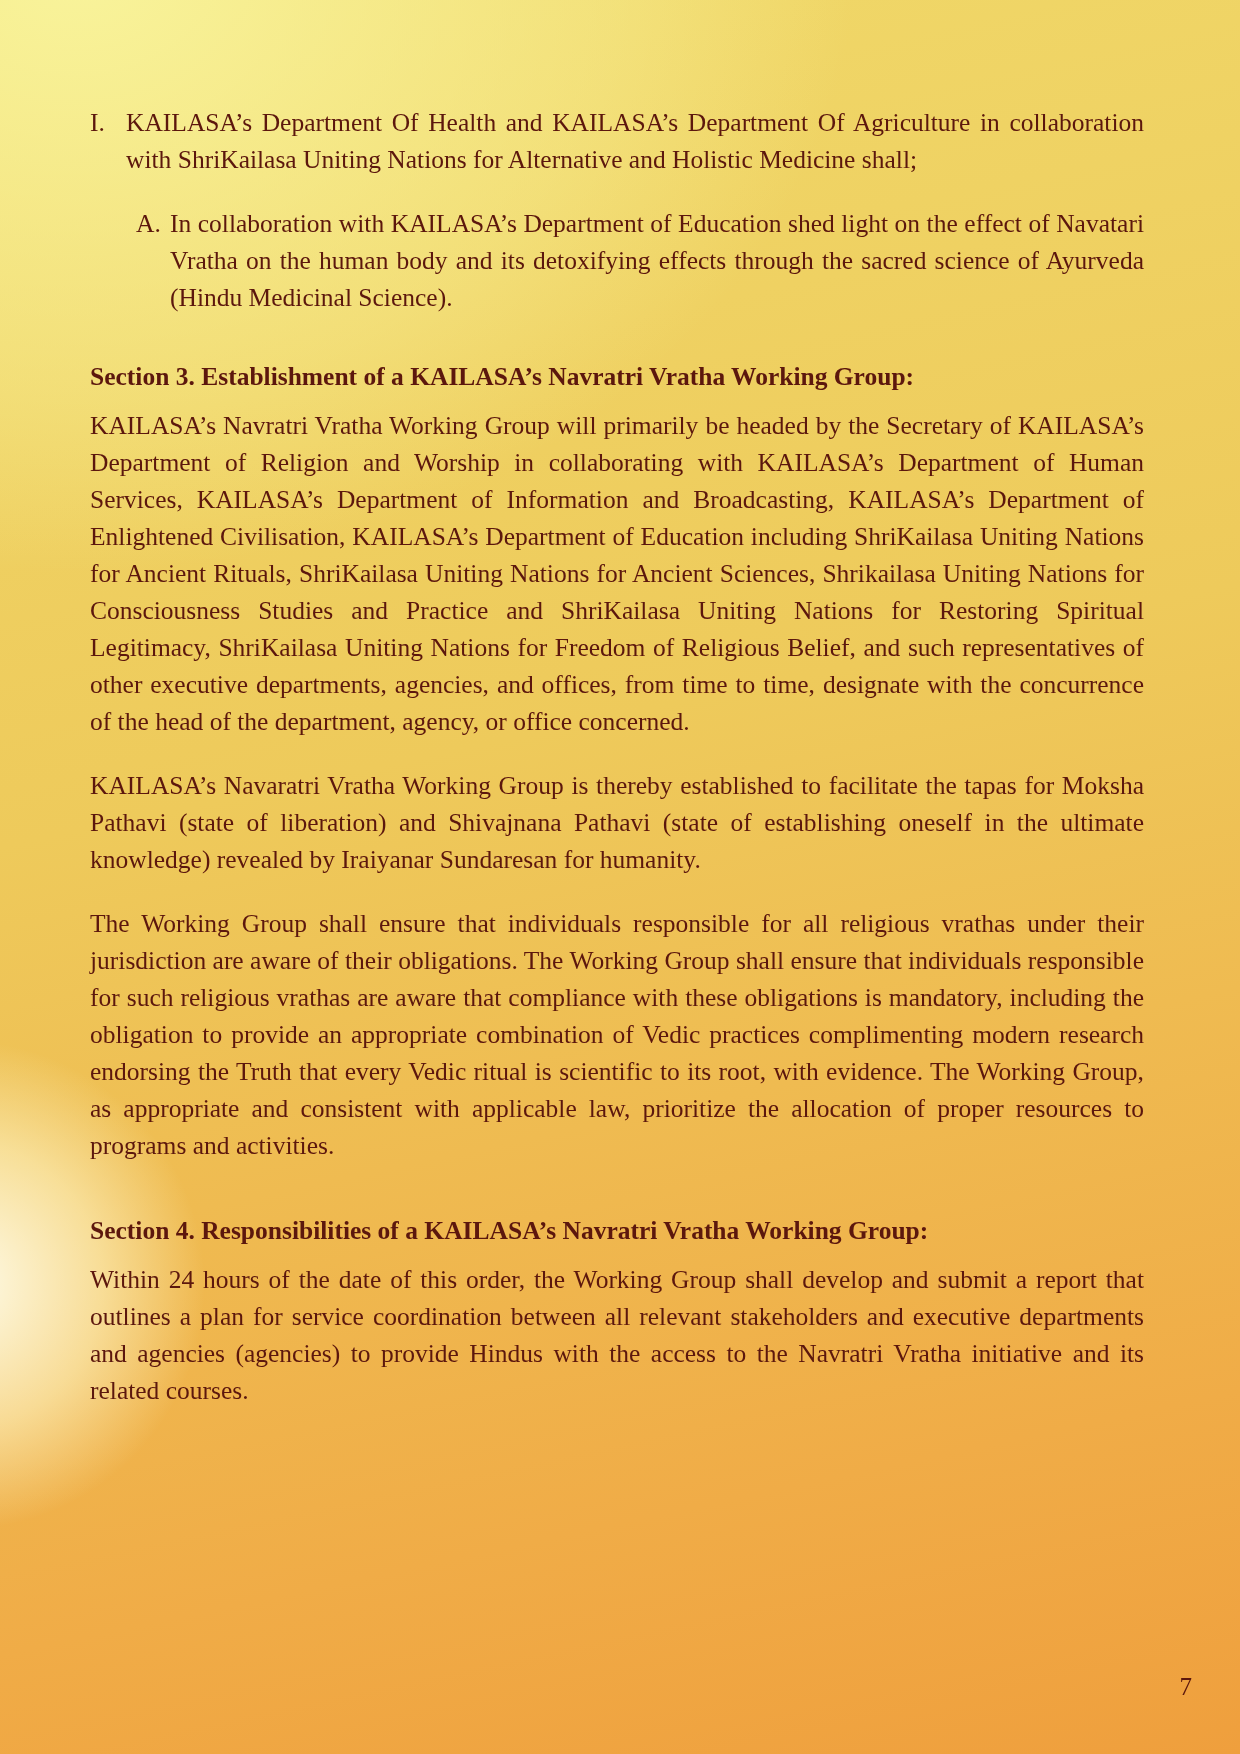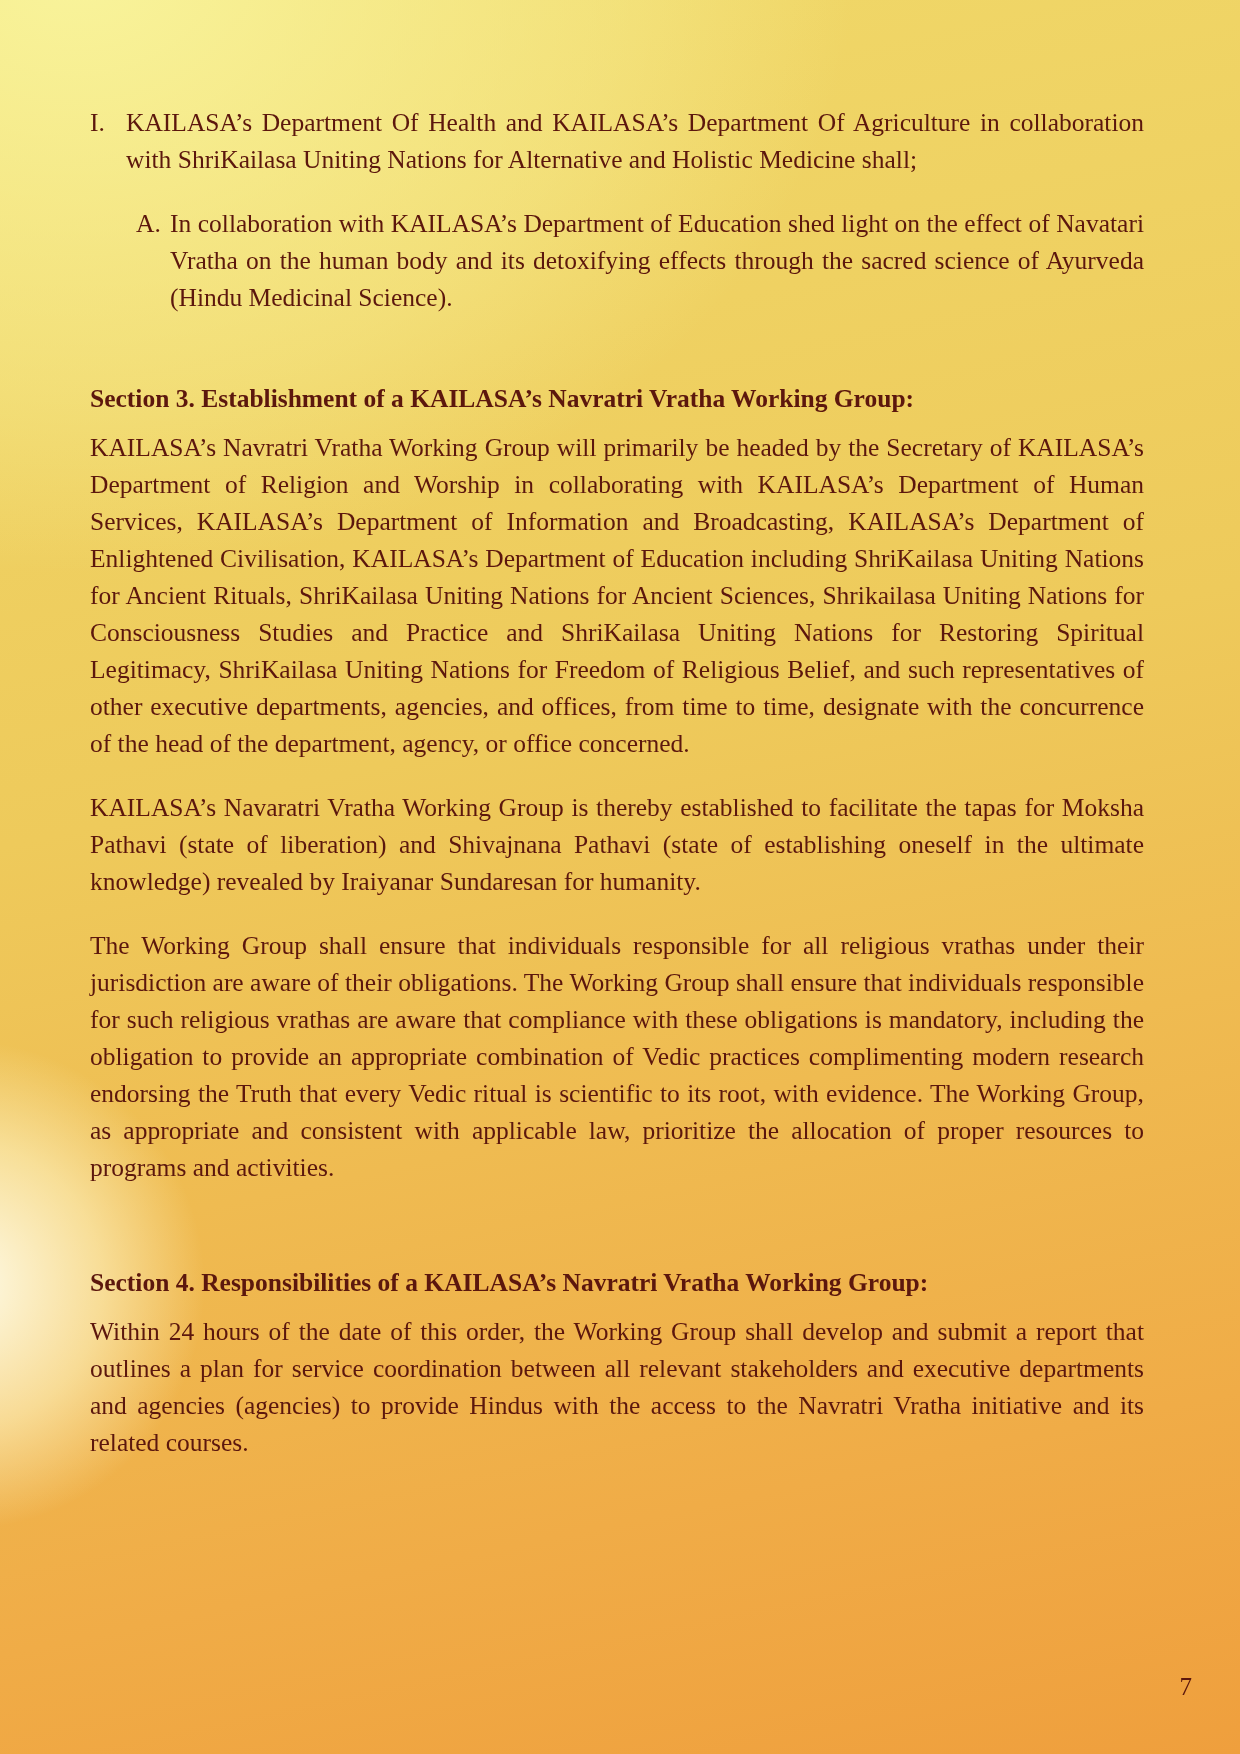--- a/index.html
+++ b/index.html
@@ -29,22 +29,22 @@
   .li-1 .marker { width: 36px; }
   .li-2 { margin-left: 46px; margin-bottom: 0; }
   .li-2 .marker { width: 34px; }
   .li-text { flex: 1; text-align: justify; }
   h2 {
     margin: 0;
     font-size: 25.5px;
     line-height: 37px;
     font-weight: bold;
   }
-  .heading-s3 { margin-top: 64px; }
-  .heading-s4 { margin-top: 78px; }
+  .heading-s3 { margin-top: 42px; }
+  .heading-s4 { margin-top: 48px; }
   p {
     margin: 12px 0 27px 0;
     text-align: justify;
   }
   .page-number {
     position: absolute;
     top: 1672px;
     right: 48px;
     font-size: 25px;
     line-height: 30px;

